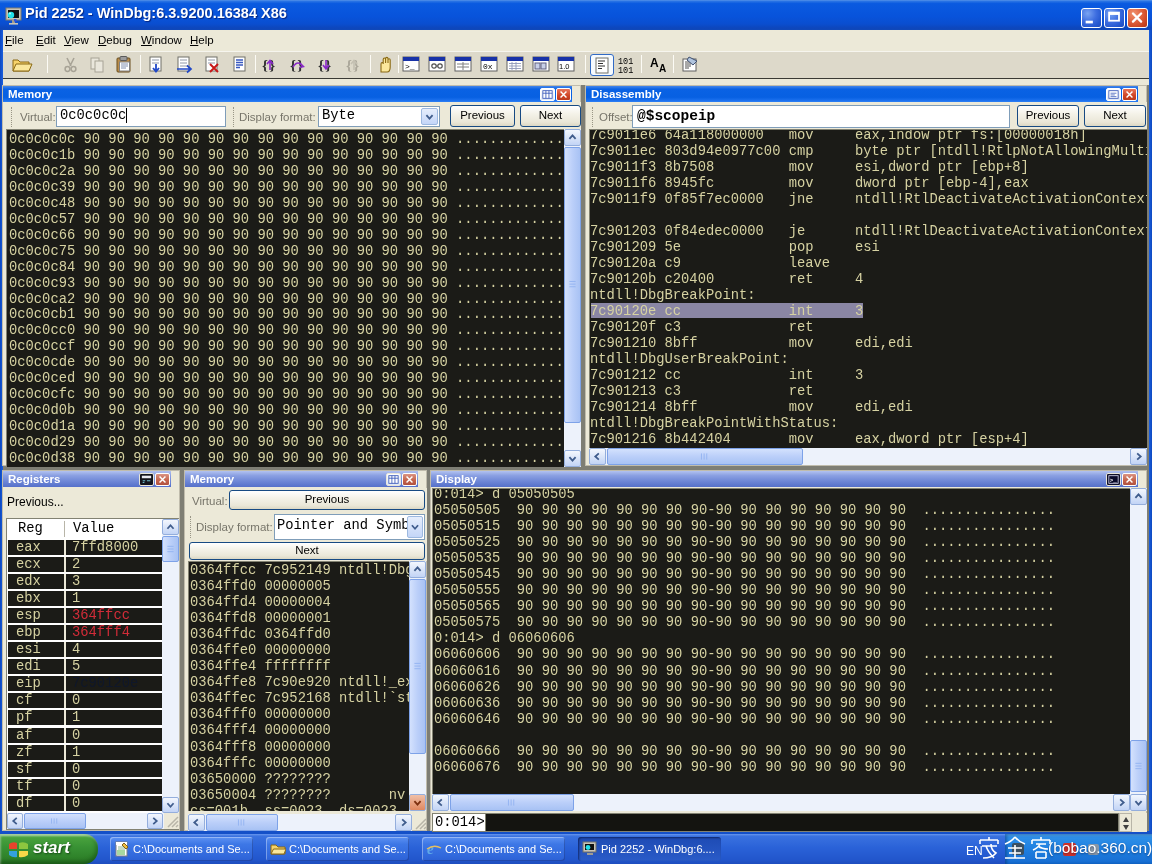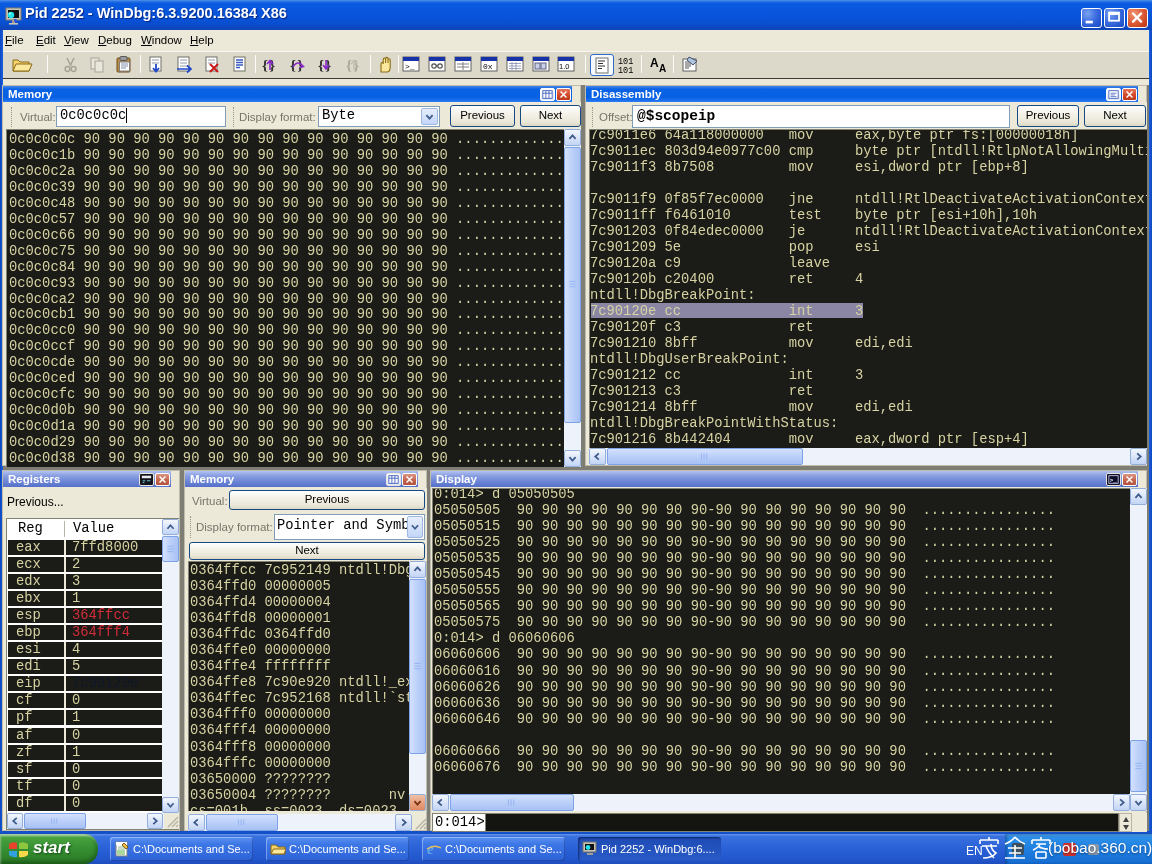--- a/index.html
+++ b/index.html
@@ -296,25 +296,25 @@
     </div>
 <div class="abs" style="left:1px;top:16px;width:560px;height:27px;background:#ECE9D8">
       <div class="grip" style="left:5px;top:5px;height:20px"></div>
       <div class="lbl" style="left:12px;top:9px">Offset:</div>
       <div class="edit mono" style="left:45px;top:3px;width:378px;height:23px;color:#000;padding:2px 4px;font-weight:bold;font-size:14.5px">@$scopeip</div>
       <div class="btn" style="left:430px;top:3px;width:62px;height:22px;padding-top:3px">Previous</div>
       <div class="btn" style="left:497px;top:3px;width:62px;height:22px;padding-top:3px">Next</div>
     </div>
 <div class="blackpane mono" style="left:3px;top:43px;width:558px;height:319px">
 <div class="abs" style="left:0;top:0;width:557px;height:319px;overflow:hidden">
-<div class="row" style="left:0;top:-2px">7c9011e6 64a118000000   mov     eax,byte ptr fs:[00000018h]</div>
+<div class="row" style="left:0;top:-2px">7c9011e6 64a118000000   mov     eax,indow ptr fs:[00000018h]</div>
 <div class="row" style="left:0;top:14px">7c9011ec 803d94e0977c00 cmp     byte ptr [ntdll!RtlpNotAllowingMultipleActivation (7c97e094)],0</div>
 <div class="row" style="left:0;top:30px">7c9011f3 8b7508         mov     esi,dword ptr [ebp+8]</div>
+<div class="row" style="left:0;top:46px">7c9011f6 8945fc         mov     dword ptr [ebp-4],eax</div>
 <div class="row" style="left:0;top:62px">7c9011f9 0f85f7ec0000   jne     ntdll!RtlDeactivateActivationContextUnsafeFast+0x18a</div>
-<div class="row" style="left:0;top:78px">7c9011ff f6461010       test    byte ptr [esi+10h],10h</div>
 <div class="row" style="left:0;top:94px">7c901203 0f84edec0000   je      ntdll!RtlDeactivateActivationContextUnsafeFast+0x18a</div>
 <div class="row" style="left:0;top:110px">7c901209 5e             pop     esi</div>
 <div class="row" style="left:0;top:126px">7c90120a c9             leave   </div>
 <div class="row" style="left:0;top:142px">7c90120b c20400         ret     4</div>
 <div class="row" style="left:0;top:158px">ntdll!DbgBreakPoint:</div>
 <div class="abs" style="left:1px;top:173px;width:272px;height:15px;background:#8A86A4"></div>
 <div class="row" style="left:0;top:174px">7c90120e cc             int     3</div>
 <div class="row" style="left:0;top:190px">7c90120f c3             ret     </div>
 <div class="row" style="left:0;top:206px">7c901210 8bff           mov     edi,edi</div>
 <div class="row" style="left:0;top:222px">ntdll!DbgUserBreakPoint:</div>

